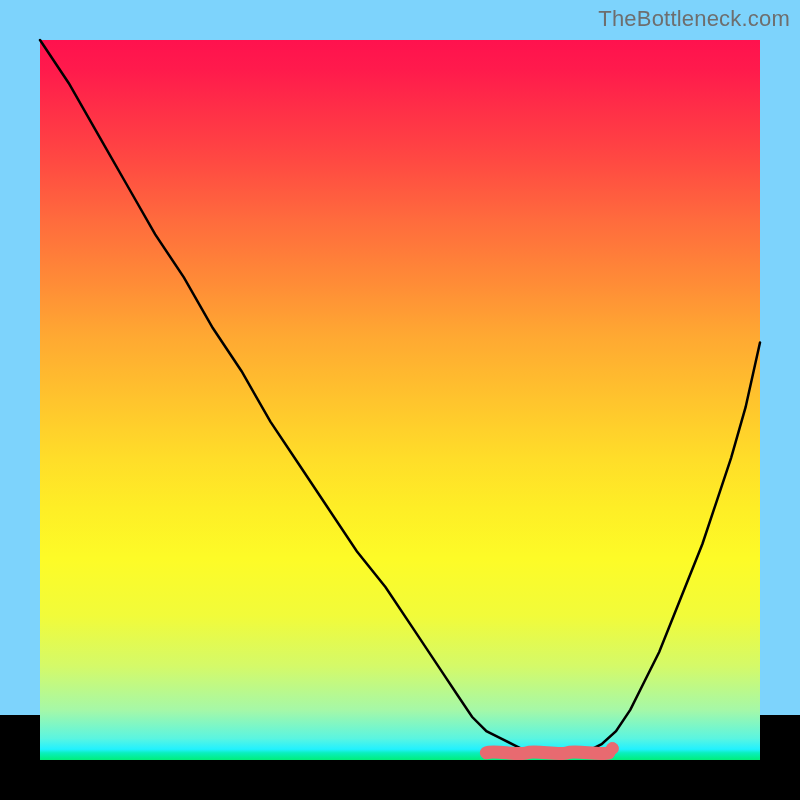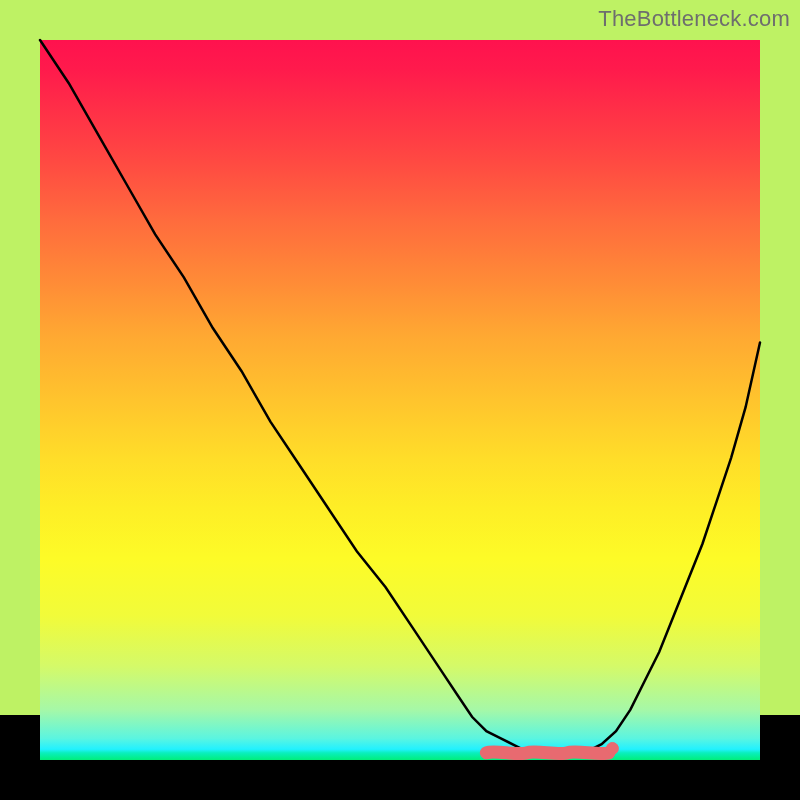--- a/index.html
+++ b/index.html
@@ -8,21 +8,21 @@
     width: 800px;
     height: 800px;
     background: #000;
     overflow: hidden;
     font-family: Arial, Helvetica, sans-serif;
   }
   .frame {
     position: relative;
     width: 800px;
     height: 715px;
-    background: #bef264;
+    background: #7dd3fc;
   }
   .plot {
     position: absolute;
     left: 40px;
     top: 40px;
     width: 720px;
     height: 720px;
     background: linear-gradient(
       to bottom,
       #ff124e 0%,

